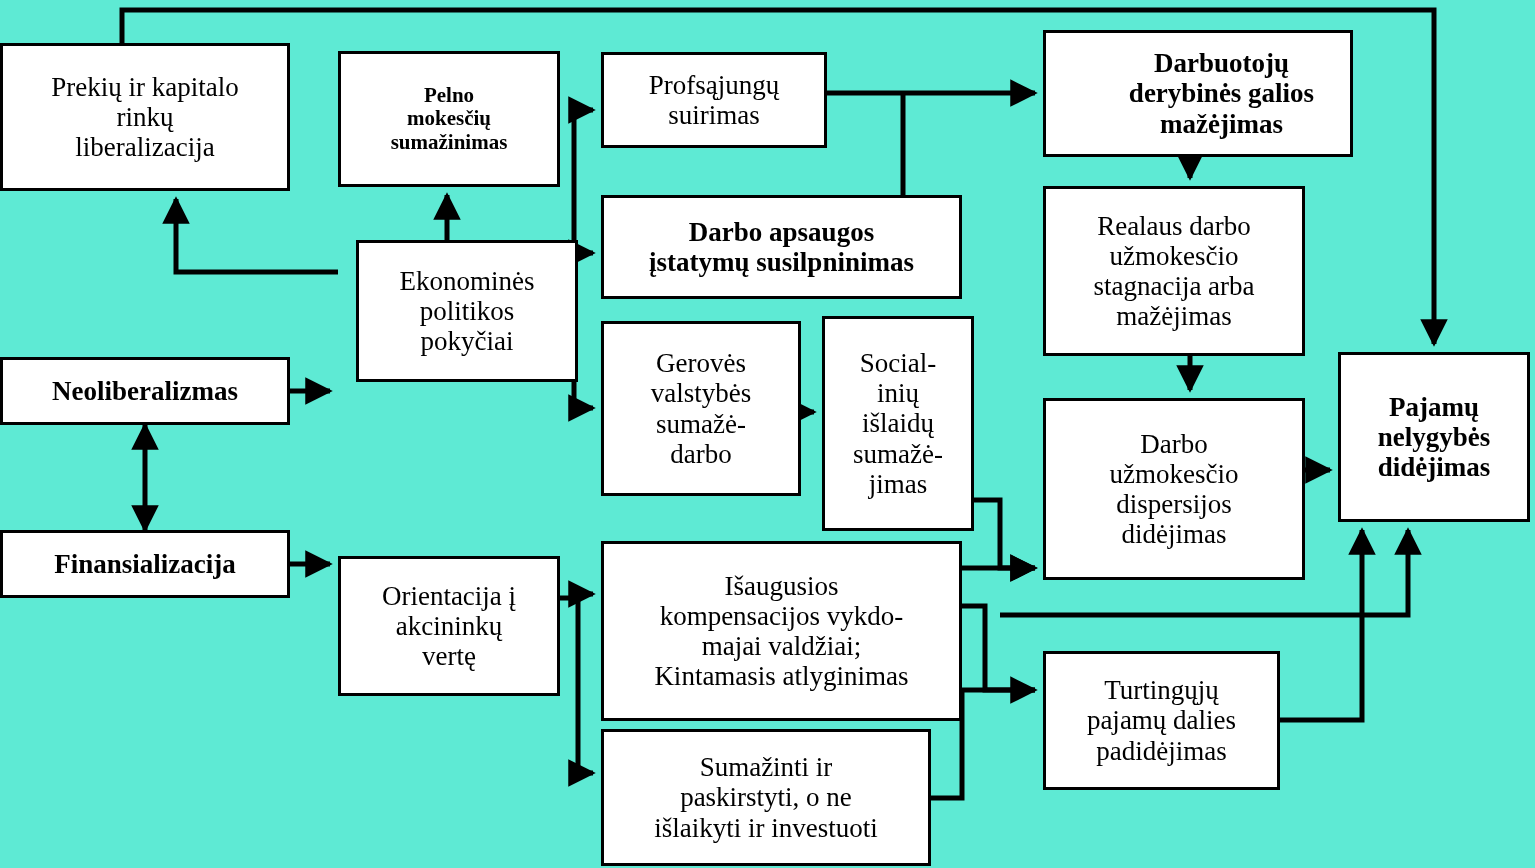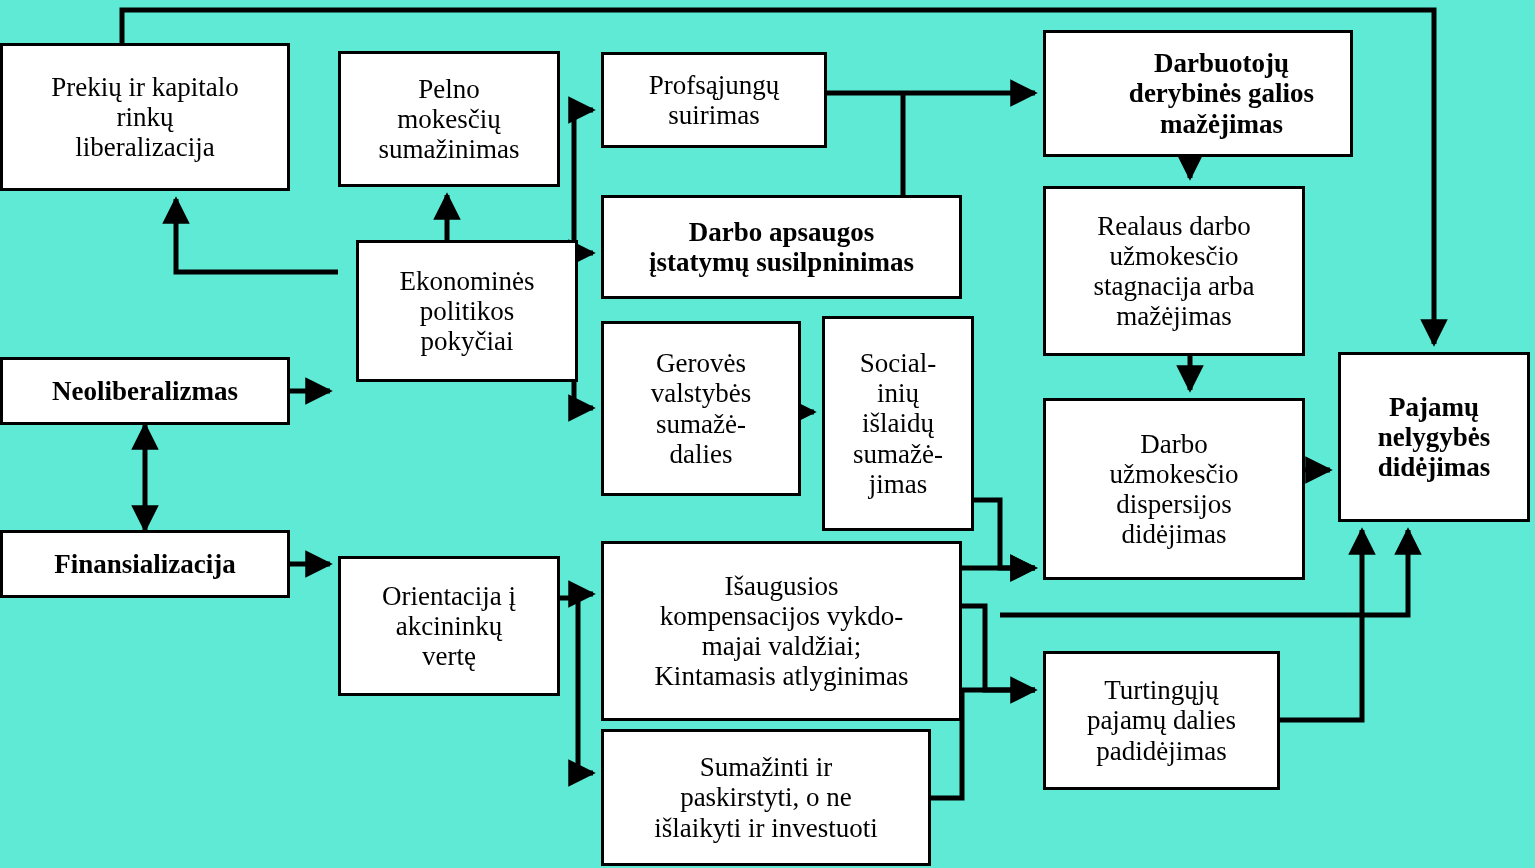--- a/index.html
+++ b/index.html
@@ -102,21 +102,21 @@
       <path d="M 1000 615 L 1408 615 L 1408 530" marker-end="url(#arrow)"></path>
     </g>
   </svg>
 
   <div class="node" style="left:0px; top:43px; width:290px; height:148px; font-size:27px;">
     <span>Prekių ir kapitalo
 rinkų
 liberalizacija</span>
   </div>
 
-  <div class="node" style="left:338px; top:51px; width:222px; height:136px; font-size:27px;">
+  <div class="node" style="left:338px; top:51px; width:222px; height:136px; font-size:21px;font-weight:bold;">
     <span>Pelno
 mokesčių
 sumažinimas</span>
   </div>
 
   <div class="node" style="left:601px; top:52px; width:226px; height:96px; font-size:27px;">
     <span>Profsąjungų
 suirimas</span>
   </div>
 
@@ -145,21 +145,21 @@
   </div>
 
   <div class="node bold" style="left:0px; top:357px; width:290px; height:68px; font-size:27px;">
     <span>Neoliberalizmas</span>
   </div>
 
   <div class="node" style="left:601px; top:321px; width:200px; height:175px; font-size:27px;">
     <span>Gerovės
 valstybės
 sumažė-
-dalies</span>
+darbo</span>
   </div>
 
   <div class="node" style="left:822px; top:316px; width:152px; height:215px; font-size:27px;">
     <span>Social-
 inių
 išlaidų
 sumažė-
 jimas</span>
   </div>
 

